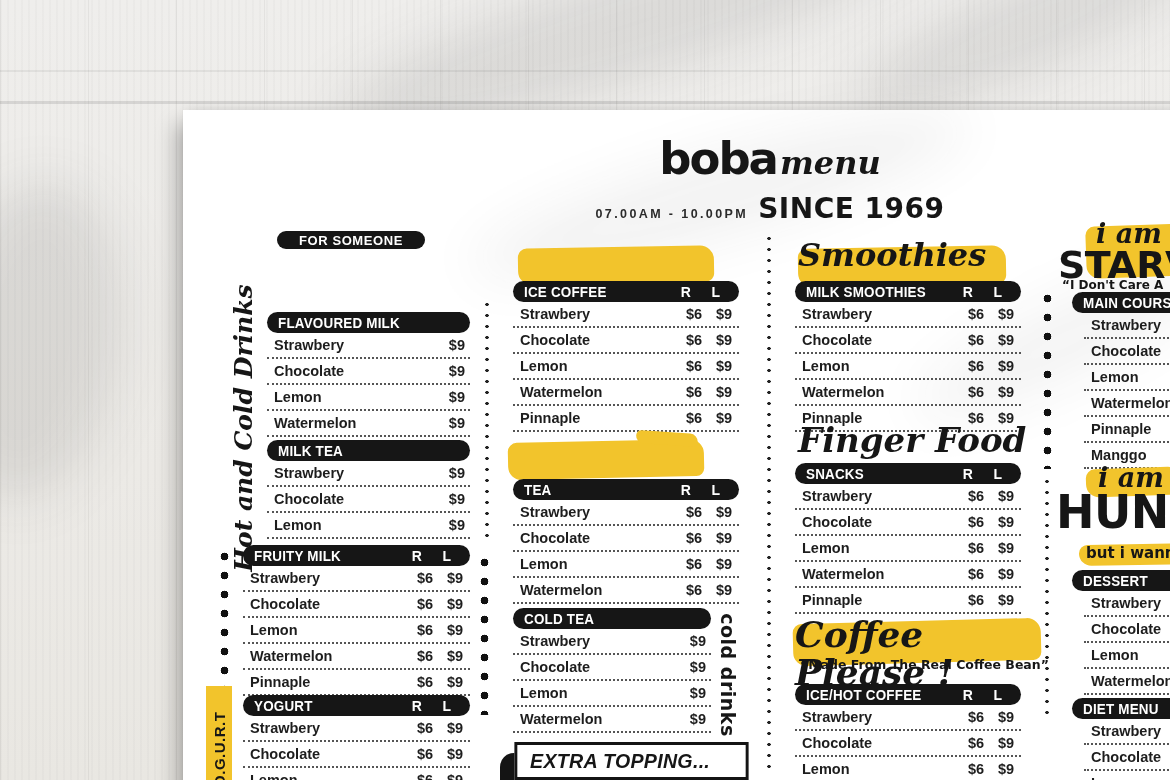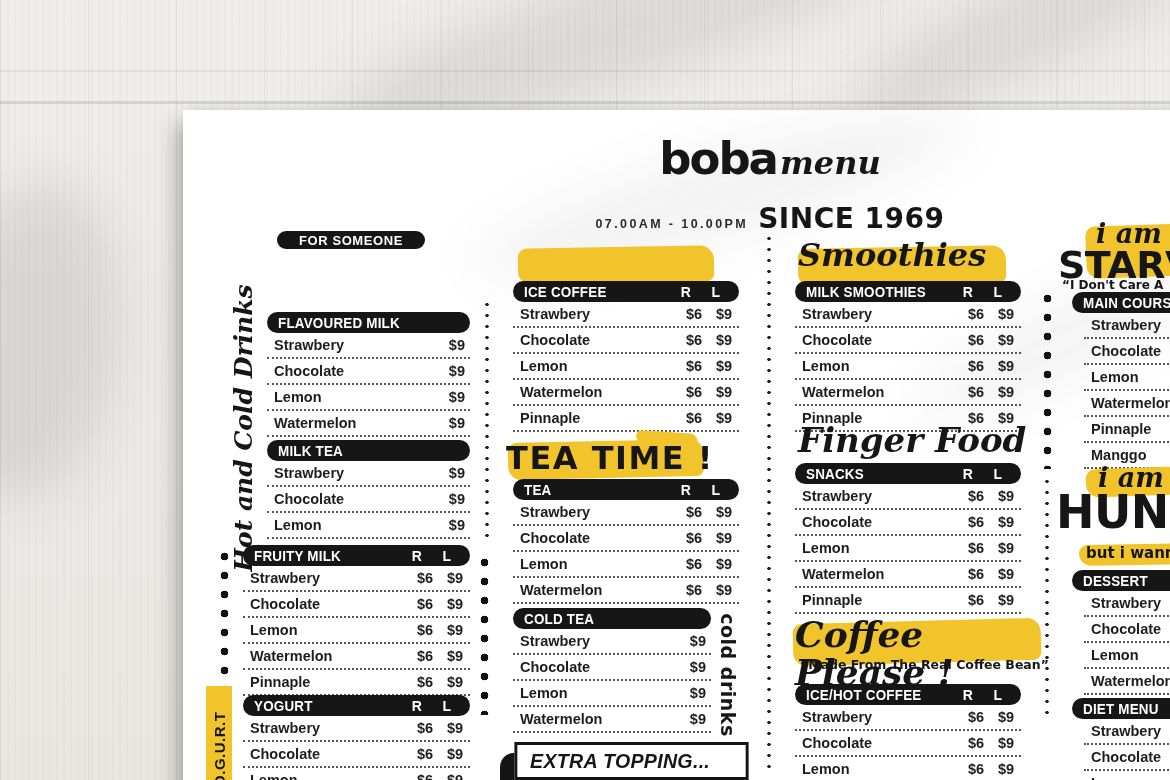--- a/index.html
+++ b/index.html
@@ -42,21 +42,21 @@
   
   #et-panel{position:absolute;left:500px;top:753px;width:246px;height:27px;background:#141414;border-radius:14px 14px 0 0;}
   #et-box{position:absolute;left:512px;top:742px;width:220px;height:32px;background:#fff;border:3px solid #141414;
     display:flex;align-items:center;padding-left:13px;font-style:italic;font-weight:700;font-size:20px;letter-spacing:.3px;
     transform:scale(.98,1);}
   
   #brand{position:absolute;left:595px;top:136px;width:350px;text-align:right;}
   #brand .line1{display:flex;justify-content:center;align-items:baseline;line-height:1;}
   #brand .bold{font-family:"DejaVu Sans",sans-serif;font-weight:800;font-size:45px;letter-spacing:-2px;}
   #brand .scriptp{font-family:"DejaVu Serif",serif;font-style:italic;font-weight:700;font-size:32px;margin-left:3px;}
-  #brand .line2{display:flex;justify-content:center;align-items:baseline;margin-top:21px;}
+  #brand .line2{display:flex;justify-content:center;align-items:baseline;margin-top:11px;}
   #brand .hours{font-weight:700;font-size:12.5px;letter-spacing:2.4px;color:#2b2b2b;}
   #brand .since{font-weight:800;font-size:28px;letter-spacing:.5px;margin-left:10px;font-family:"DejaVu Sans",sans-serif;}
 </style>
 </head>
 <body>
 
 <div id="canvas">
 
   <div class="seam" style="top:70px;height:2px;opacity:.6"></div>
   <div class="seam" style="top:101px;height:3px"></div>
@@ -235,21 +235,20 @@
         <div class="row">
         <span class="nm">Pinnaple</span>
         <span class="pr">$6</span>
         <span class="pl">$9</span>
       </div>
       </div>
   </div>
 
   <div class="hl" style="left:508px;top:441px;width:196px;height:37px;transform:rotate(-1.2deg)"></div>
   <div class="hl" style="left:636px;top:432px;width:62px;height:13px;transform:rotate(4deg)"></div>
-  <div class="abs blocky" style="left:505px;top:441px;width:210px;text-align:center;font-size:32px;letter-spacing:1.5px;line-height:1.1">TEA TIME !</div>
 
   <div class="section" style="left:513px;top:479px;width:226px">
     <div class="bar">
       <span class="bname">TEA</span>
       <span class="colR">R</span>
       <span class="colL">L</span>
     </div>
     <div class="rows">
 
     <div class="row">

